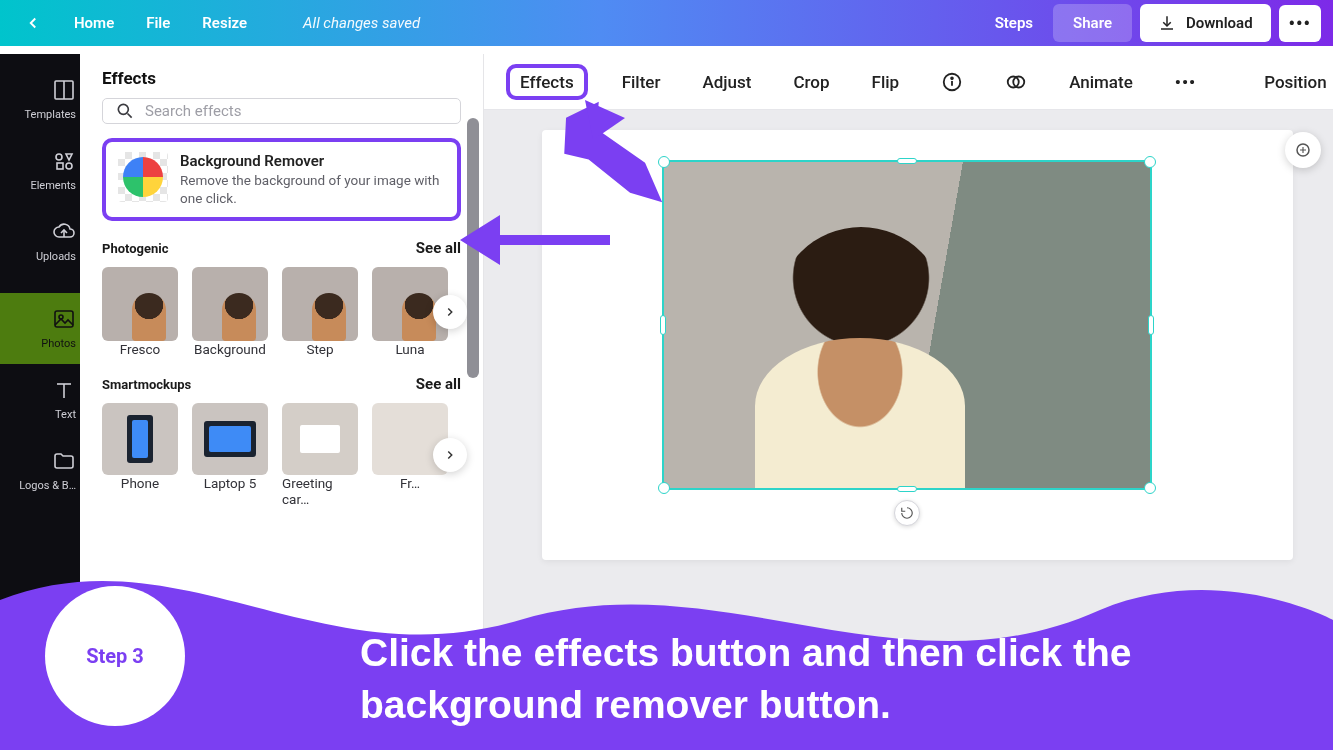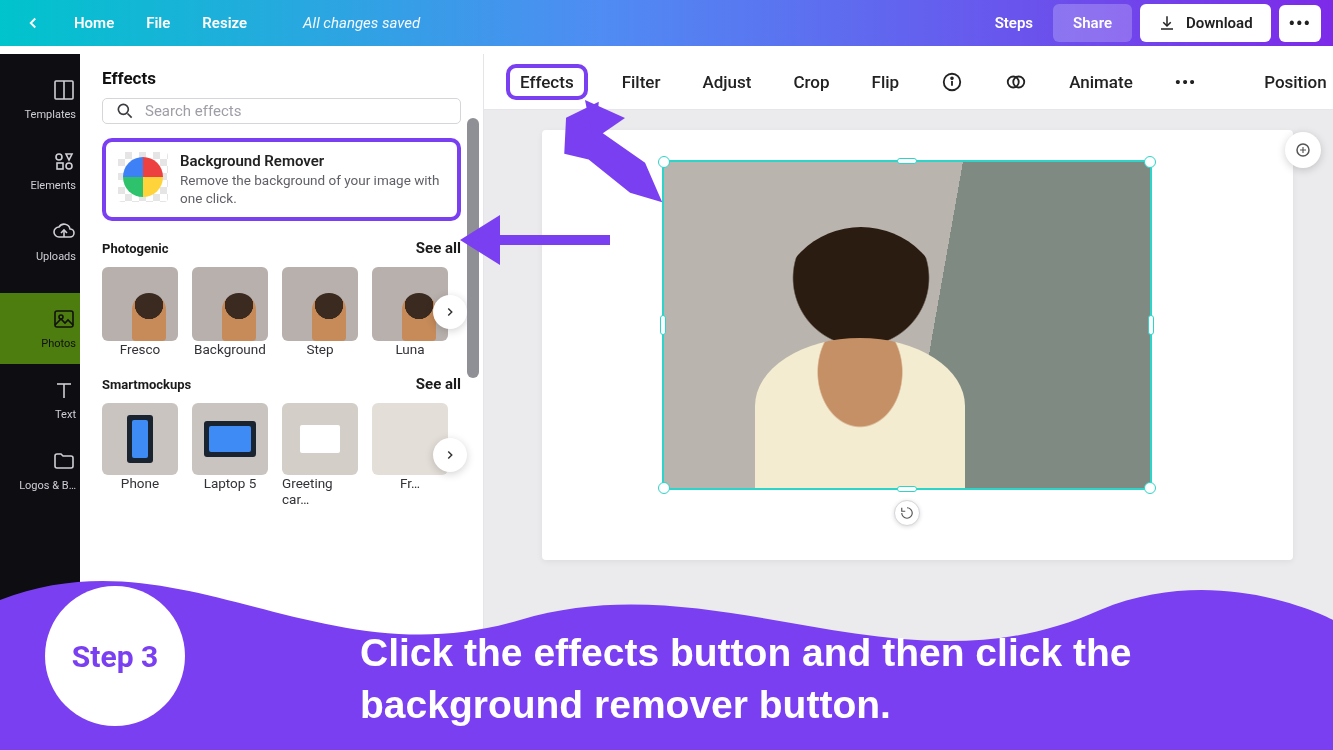--- a/index.html
+++ b/index.html
@@ -85,21 +85,21 @@
   .rotate-handle svg{width:14px;height:14px;color:#555}
   .floating-add { position:absolute; right:12px; top:78px; width:36px; height:36px; border-radius:50%; background:#fff; box-shadow:0 2px 8px rgba(0,0,0,0.18); display:flex; align-items:center; justify-content:center; }
 
   
   .arrow1 { position:absolute; left:450px; top:180px; color:#7b3ff2; }
   .arrow2 { position:absolute; left:555px; top:100px; color:#7b3ff2; }
 
   
   .instruction-wave { position:absolute; left:0; right:0; bottom:0; height:230px; pointer-events:none; }
   .instruction-wave svg.wave-bg { position:absolute; inset:0; width:100%; height:100%; }
-  .step-circle { position:absolute; left:45px; bottom:24px; width:140px; height:140px; border-radius:50%; background:#fff; display:flex; align-items:center; justify-content:center; color:#7b3ff2; font-weight:700; font-size:30px; pointer-events:auto; }
+  .step-circle { position:absolute; left:45px; bottom:24px; width:140px; height:140px; border-radius:50%; background:#fff; display:flex; align-items:center; justify-content:center; color:#7b3ff2; font-weight:700; font-size:20px; pointer-events:auto; }
   .instruction-text { position:absolute; left:360px; right:30px; bottom:18px; color:#fff; font-size:39px; font-weight:600; line-height:1.35; pointer-events:auto; font-family: "Comic Sans MS", "Segoe UI", sans-serif; }
 </style>
 </head>
 <body>
 
 <div class="topbar">
   <div class="tb-item back-arrow">
     <svg viewBox="0 0 24 24" fill="none" stroke="currentColor" stroke-width="2.5">
         <polyline points="15 18 9 12 15 6"></polyline>
       </svg>

